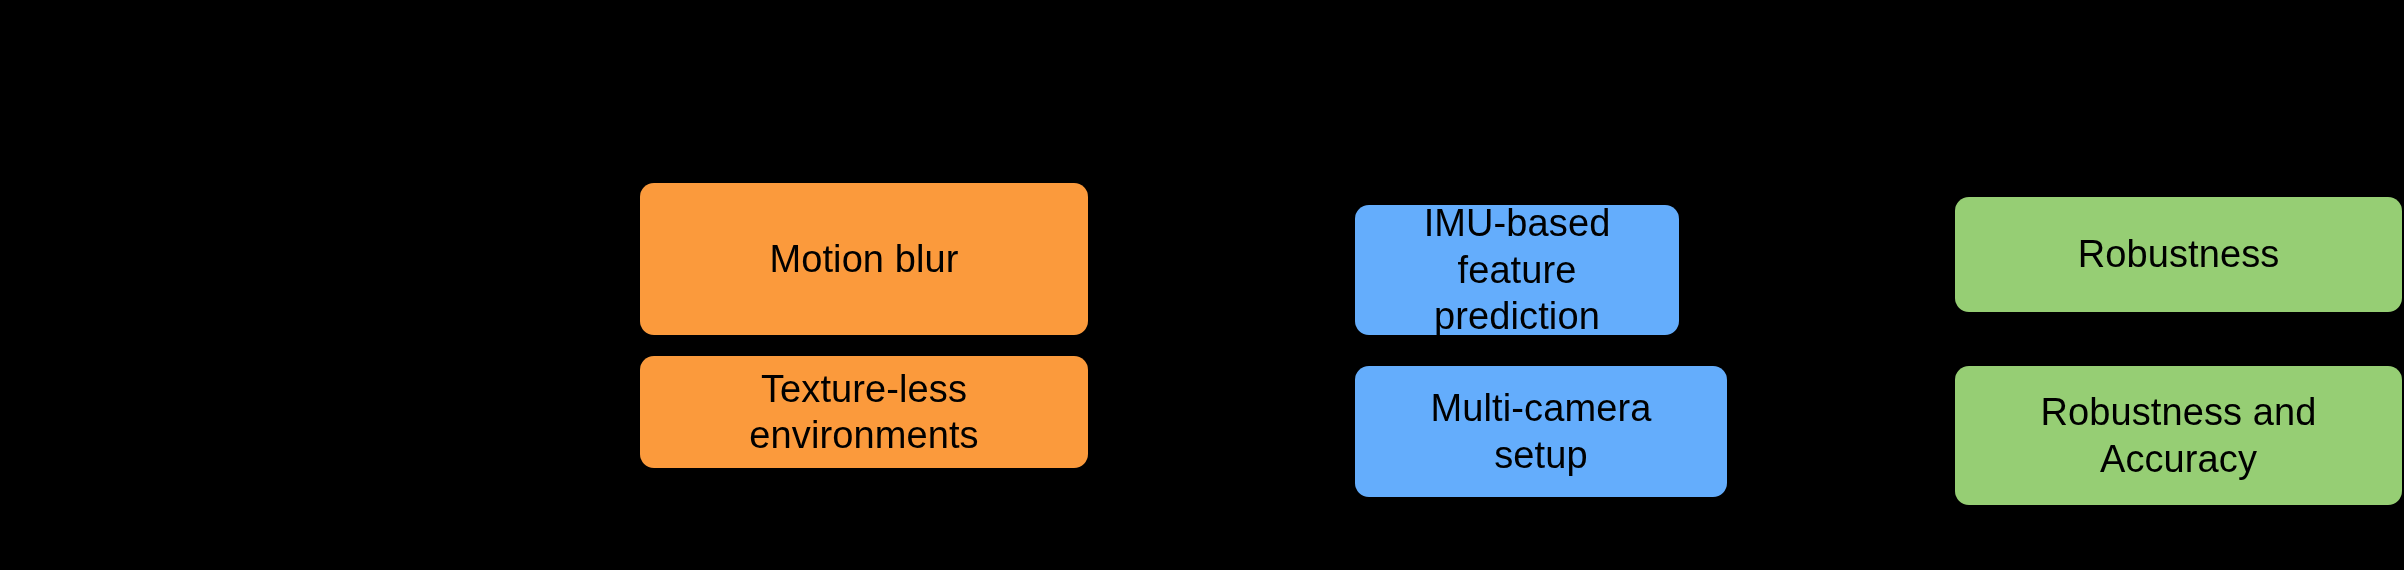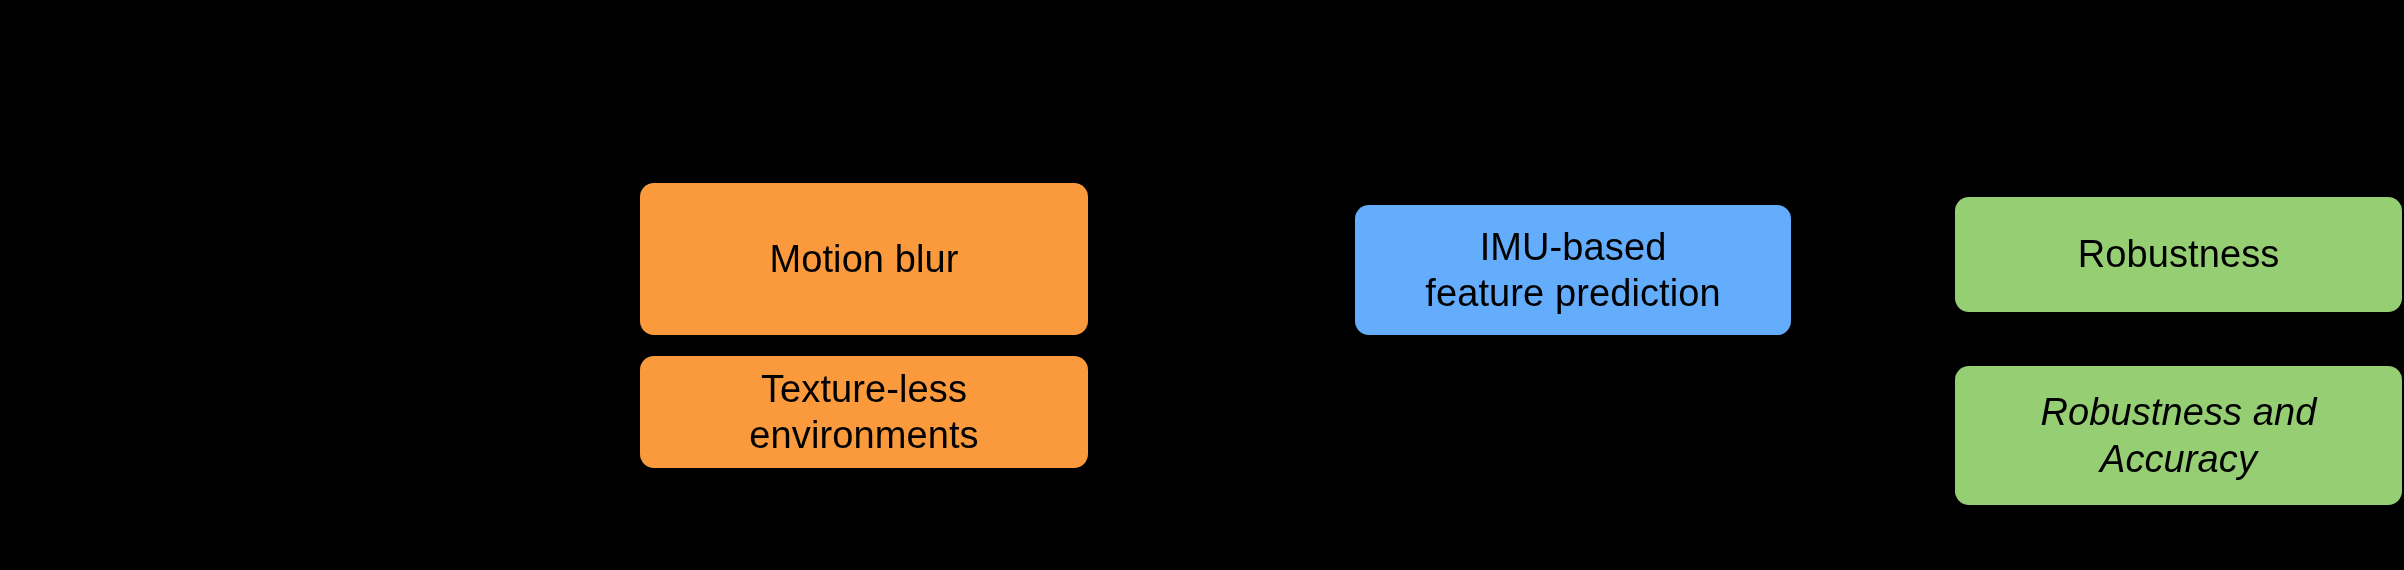--- a/index.html
+++ b/index.html
@@ -39,22 +39,24 @@
 </head>
 <body>
 
 <div id="canvas">
 
   <div class="node col-challenges" style="left:640px; top:183px; width:448px; height:152px;">Motion blur</div>
 
   <div class="node col-challenges" style="left:640px; top:356px; width:448px; height:112px;">Texture-less
 environments</div>
 
-  <div class="node col-solutions" style="left:1355px; top:205px; width:436px; height:130px;">IMU-based
+  <div class="node col-solutions" style="left:1355px; top:205px; width:324px; height:130px;">IMU-based
 feature prediction</div>
 
+  <div class="node col-solutions" style="left:1355px; top:366px; width:372px; height:131px;">Multi-camera
+setup</div>
 
   <div class="node col-benefits" style="left:1955px; top:197px; width:447px; height:115px;">Robustness</div>
 
-  <div class="node col-benefits" style="left:1955px; top:366px; width:447px; height:139px;font-style:italic;">Robustness and
+  <div class="node col-benefits" style="left:1955px; top:366px; width:447px; height:139px;">Robustness and
 Accuracy</div>
 
 </div>
 
 </body></html>

